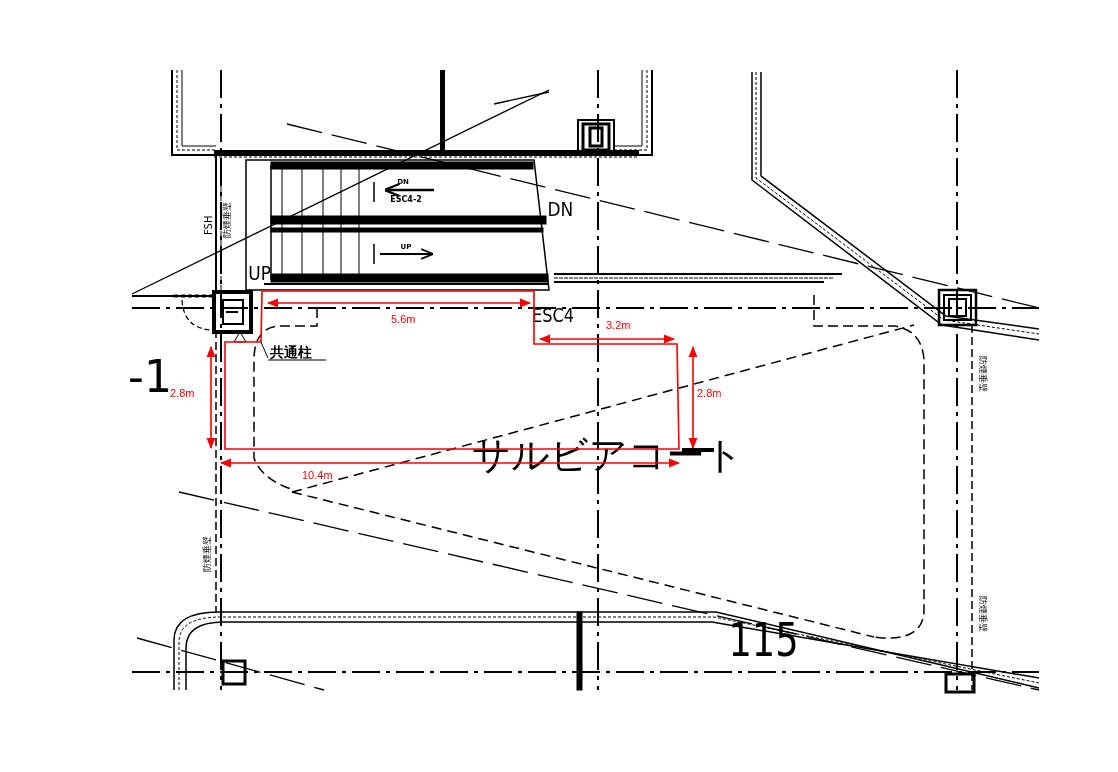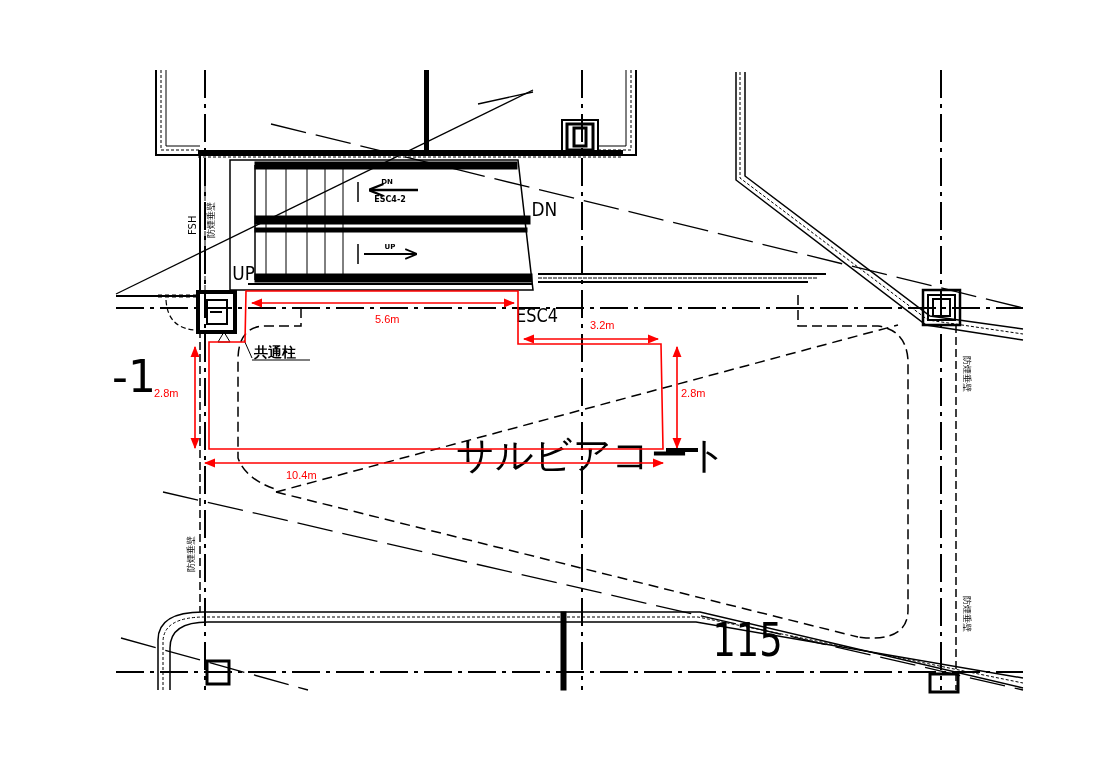--- a/index.html
+++ b/index.html
@@ -1,17 +1,17 @@
 <!DOCTYPE html>
 <html><head>
 <meta charset="utf-8">
 <style>
   html, body { margin:0; padding:0; background:#ffffff; }
   body { width:1118px; height:772px; position:relative; overflow:hidden; font-family:"DejaVu Sans", sans-serif; }
-  #canvas { position:absolute; left:0; top:0; width:1009px; height:772px;padding-left:18px; }
+  #canvas { position:absolute; left:16px; top:0; width:1009px; height:772px;padding-left:18px; }
   svg text { font-family:"DejaVu Sans", sans-serif; }
   .dim-label { font-family:"Liberation Sans", sans-serif; }
 </style>
 </head>
 <body>
 
 <div id="canvas">
 <svg width="1118" height="772" viewBox="0 0 1118 772" xmlns="http://www.w3.org/2000/svg">
   <defs>
     <marker id="arr" viewBox="0 0 10 10" refX="9" refY="5" markerWidth="7" markerHeight="7" orient="auto-start-reverse">

